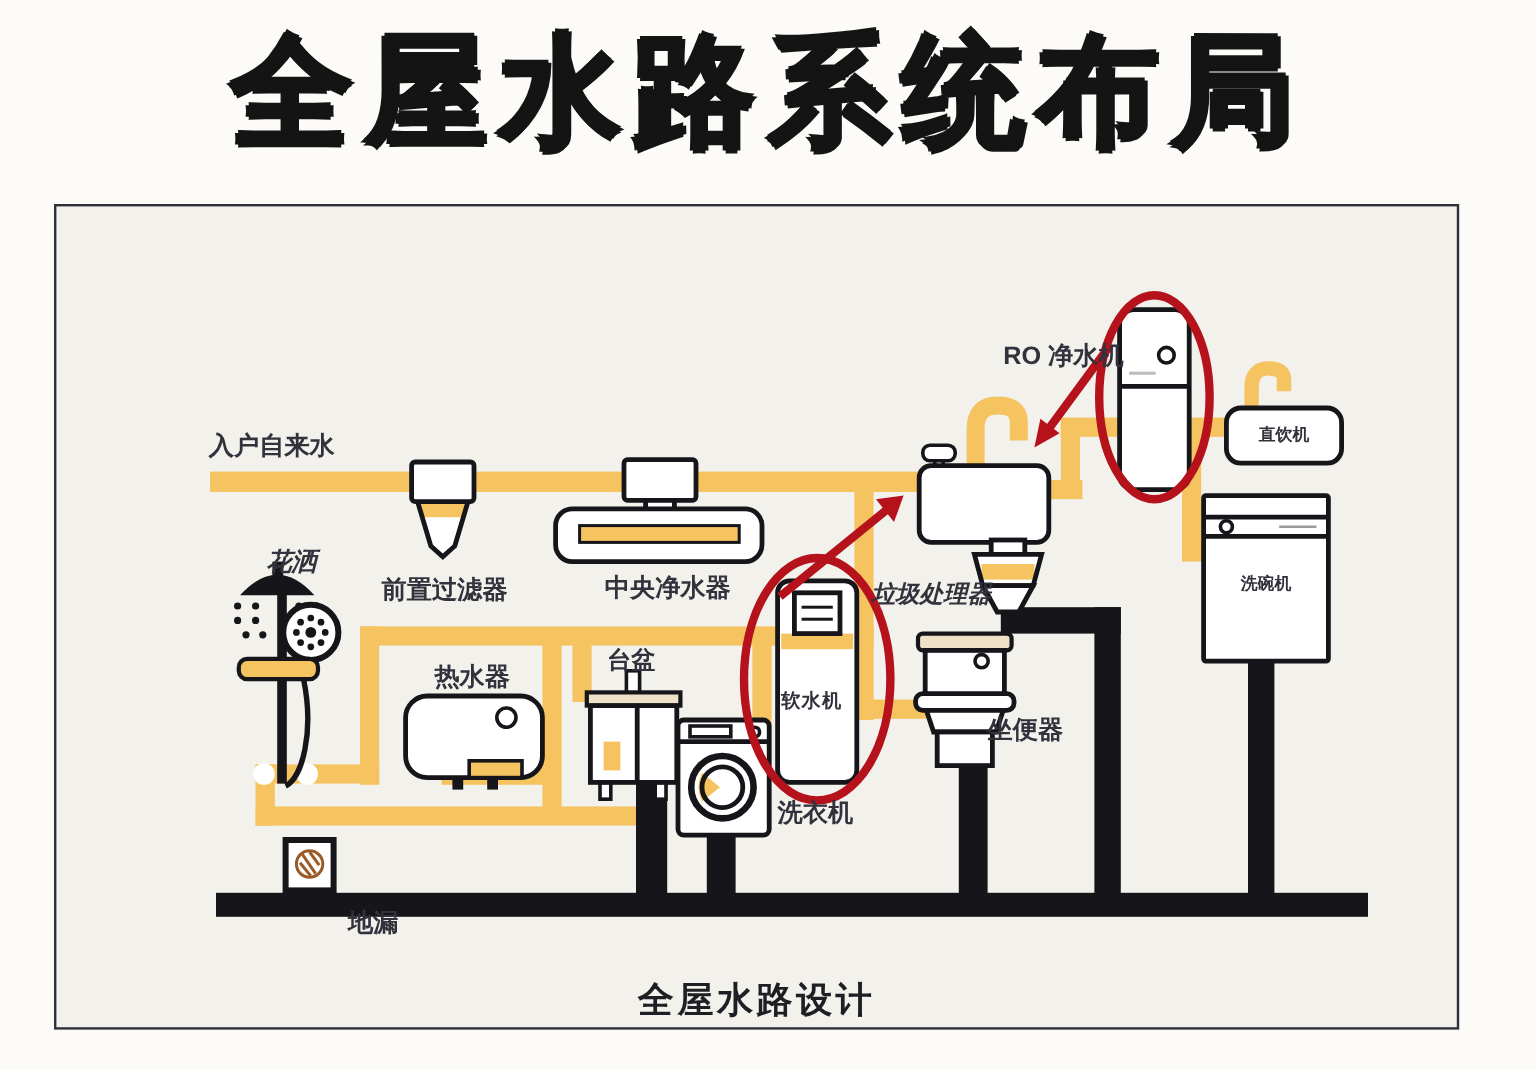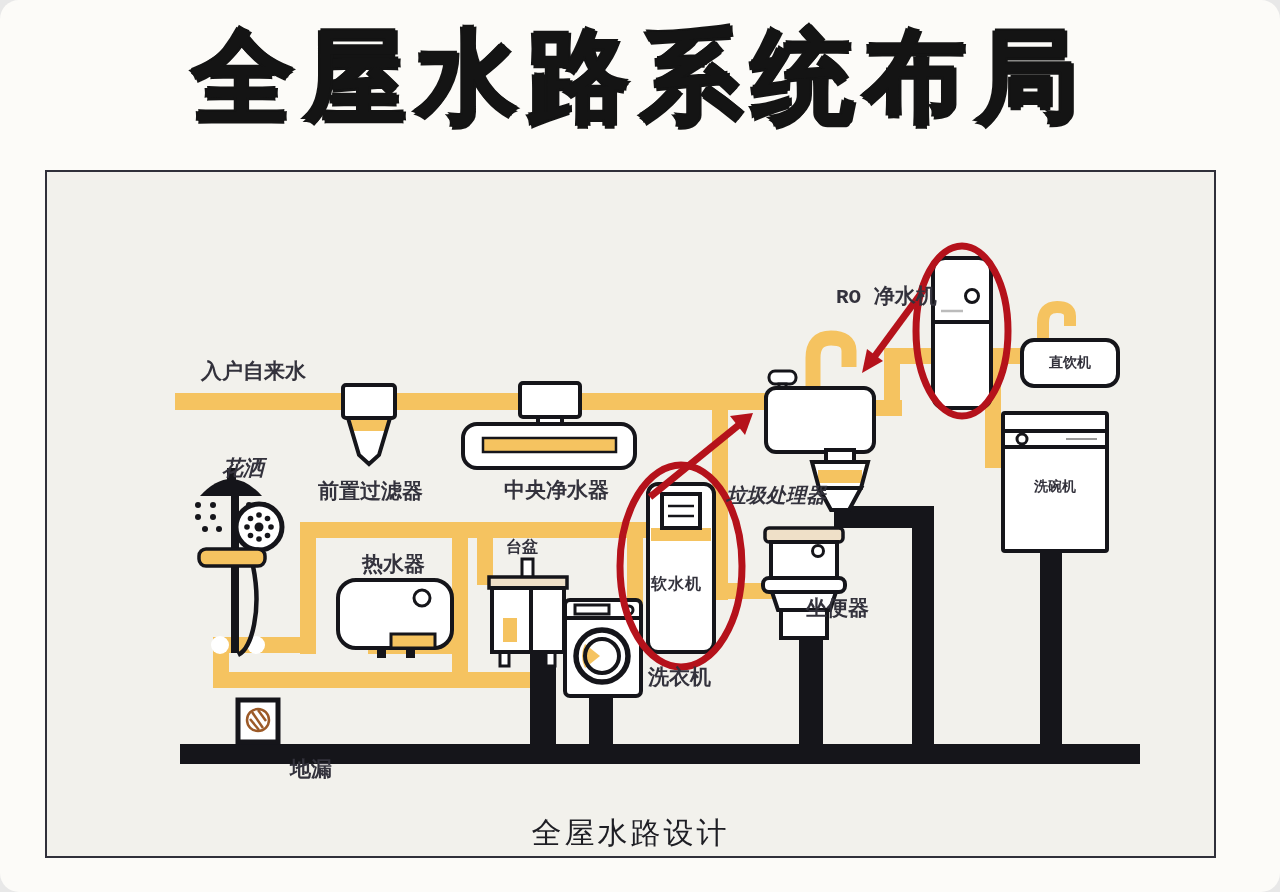--- a/index.html
+++ b/index.html
@@ -1,31 +1,31 @@
 <!DOCTYPE html>
 <html style="--pipe: #F5C360; --ink: #15151A; --drain: #15151A; --highlight: #B5121B; --panel-bg: #F2F1EC; --page-bg: #FCFBF8; --beige: #EFE0C8; --grate: #9C5A28; --label: #33323C;"><head>
 <meta charset="utf-8">
 <style>
   :root{
     --pipe:#F5C360; --ink:#15151A; --drain:#15151A; --highlight:#B5121B;
     --panel-bg:#F2F1EC; --page-bg:#FCFBF8; --beige:#EFE0C8; --grate:#9C5A28; --label:#33323C;
   }
   html,body{margin:0;padding:0;}
   body{background:#e8e8e8;font-family:"Liberation Sans","DejaVu Sans",sans-serif;}
-  #page{position:relative;width:1280px;height:892px;background:var(--page-bg);overflow:hidden;margin:0 auto;border-radius:19px;}
+  #page{position:relative;width:1280px;height:892px;background:var(--page-bg);overflow:hidden;margin:0 auto;}
   #title{position:absolute;top:14px;left:0;width:100%;text-align:center;
          font-size:102px;font-weight:900;color:#141414;letter-spacing:10px;line-height:1.25;
          text-shadow:2.5px 0 0 currentColor,-2.5px 0 0 currentColor,0 2.5px 0 currentColor,0 -2.5px 0 currentColor;}
   #panel{position:absolute;left:45px;top:170px;width:1171px;height:688px;
          background:var(--panel-bg);border:2px solid #30303A;box-sizing:border-box;}
   #diagram-svg{position:absolute;left:0;top:0;width:1280px;height:892px;}
   .lbl{position:absolute;font-weight:700;color:var(--label);font-size:21px;white-space:nowrap;z-index:4;}
   .lbl-center{display:flex;align-items:center;justify-content:center;text-align:center;}
   #caption{position:absolute;left:45px;top:813px;width:1171px;text-align:center;
-           font-size:30px;font-weight:400;color:#1E1E24;letter-spacing:3px;z-index:4;}
+           font-size:30px;font-weight:700;color:#1E1E24;letter-spacing:3px;z-index:4;}
   
   .pipe{fill:var(--pipe);}
   .pipestroke{stroke:var(--pipe);fill:none;}
   .drain{fill:var(--drain);}
   .dev{fill:#fff;stroke:var(--ink);stroke-width:4;}
   .dev3{fill:#fff;stroke:var(--ink);stroke-width:3;}
   .ln{stroke:var(--ink);stroke-width:4;fill:none;}
   .blk{fill:var(--ink);}
   .beige{fill:var(--beige);stroke:var(--ink);stroke-width:3.5;}
   .red{stroke:var(--highlight);fill:none;stroke-width:7;}
@@ -212,29 +212,29 @@
     <g>
       <ellipse class="red" cx="681" cy="566" rx="61" ry="101"></ellipse>
       <ellipse class="red" cx="962" cy="331" rx="46" ry="85"></ellipse>
       <line x1="650" y1="497" x2="740" y2="424" stroke="#B5121B" stroke-width="7"></line>
       <polygon class="redfill" points="753,413 745,435 730,416"></polygon>
       <line x1="925" y1="288" x2="872" y2="360" stroke="#B5121B" stroke-width="7"></line>
       <polygon class="redfill" points="862,373 867,349 883,361"></polygon>
     </g>
   </svg>
 
-  <div class="lbl" style="left:201px;top:357px;">入户自来水</div>
+  <div class="lbl" style="left:174px;top:357px;">入户自来水</div>
   <div class="lbl" style="left:222px;top:454px;font-style:italic;">花洒</div>
   <div class="lbl" style="left:318px;top:477px;">前置过滤器</div>
   <div class="lbl" style="left:504px;top:476px;">中央净水器</div>
   <div class="lbl" style="left:362px;top:550px;">热水器</div>
-  <div class="lbl" style="left:506px;top:537px;font-size:16px;">台盆</div>
+  <div class="lbl" style="left:506px;top:537px;font-size:20px;">台盆</div>
   <div class="lbl" style="left:651px;top:574px;font-size:16px;letter-spacing:1px;">软水机</div>
   <div class="lbl" style="left:648px;top:663px;">洗衣机</div>
   <div class="lbl" style="left:726px;top:482px;font-size:20px;font-style:italic;">垃圾处理器</div>
-  <div class="lbl" style="left:806px;top:594px;">坐便器</div>
-  <div class="lbl" style="left:836px;top:282px;font-family:Liberation Mono, monospace;">RO 净水机</div>
+  <div class="lbl" style="left:823px;top:594px;">坐便器</div>
+  <div class="lbl" style="left:836px;top:282px;">RO 净水机</div>
   <div class="lbl lbl-center" style="left:1022px;top:340px;width:96px;height:46px;font-size:14px;">直饮机</div>
   <div class="lbl lbl-center" style="left:1003px;top:478px;width:104px;font-size:14px;">洗碗机</div>
   <div class="lbl" style="left:290px;top:707px;margin-top:48px;">地漏</div>
 
   <div id="caption">全屋水路设计</div>
 </div>
 
 </body></html>

